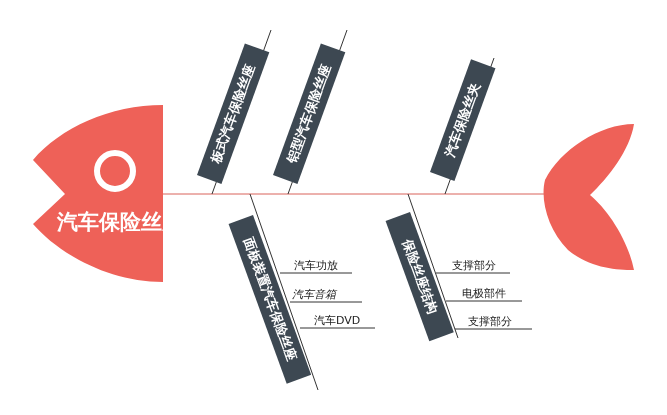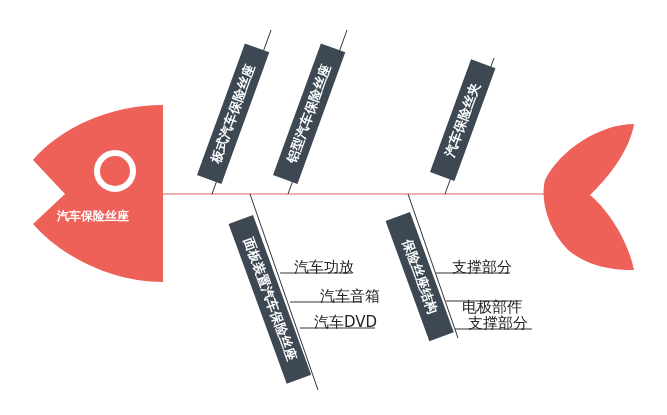--- a/index.html
+++ b/index.html
@@ -1,20 +1,20 @@
 <!DOCTYPE html>
 <html><head>
 <meta charset="utf-8">
 <style>
   html, body { margin:0; padding:0; background:#ffffff; }
   body { width:667px; height:415px; position:relative; overflow:hidden; font-family:"DejaVu Sans", sans-serif; }
   svg { position:absolute; left:0; top:0; }
   .bone-label { position:absolute; background:#3d4852; color:#ffffff; font-weight:bold; font-size:13px; white-space:nowrap; padding:0 10px; height:26px; line-height:26px; text-align:center; transform-origin:0 0; }
-  .leaf { position:absolute; font-size:15px; color:#222; white-space:nowrap; }
-  .head-title { position:absolute; color:#ffffff; font-weight:bold; font-size:12px; white-space:nowrap; }
+  .leaf { position:absolute; font-size:11px; color:#222; white-space:nowrap; }
+  .head-title { position:absolute; color:#ffffff; font-weight:bold; font-size:21px; white-space:nowrap; }
 </style>
 </head>
 <body>
 
 <svg width="667" height="415">
 
   <path d="M163,105 L163,282 C110,282 60,255 33,224 L65,194 L33,160 C60,128 110,105 163,105 Z" fill="#ee6158"></path>
   <circle cx="115" cy="171" r="18" fill="none" stroke="#ffffff" stroke-width="6"></circle>
 
   <line x1="163" y1="194" x2="545" y2="194" stroke="#d9625a" stroke-width="1"></line>
@@ -40,18 +40,18 @@
 <div class="head-title" style="left:57px;top:208px;">汽车保险丝座</div>
 
 <div class="bone-label" style="left:197px;top:175px;width:120px;transform:rotate(-70deg);">板式汽车保险丝座</div>
 <div class="bone-label" style="left:273px;top:175px;width:120px;transform:rotate(-70deg);">铝型汽车保险丝座</div>
 <div class="bone-label" style="left:430px;top:172px;width:100px;transform:rotate(-70deg);">汽车保险丝夹</div>
 
 <div class="bone-label" style="left:253px;top:215px;width:150px;transform:rotate(70deg);">面板装置汽车保险丝座</div>
 <div class="bone-label" style="left:410px;top:212px;width:108px;transform:rotate(70deg);">保险丝座结构</div>
 
 <div class="leaf" style="left:294px;top:258px;">汽车功放</div>
-<div class="leaf" style="left:320px;top:287px;">汽车音箱</div>
+<div class="leaf" style="left:292px;top:287px;font-style:italic;">汽车音箱</div>
 <div class="leaf" style="left:314px;top:313px;">汽车DVD</div>
 
 <div class="leaf" style="left:452px;top:258px;">支撑部分</div>
-<div class="leaf" style="left:462px;top:286px;margin-top:12px;">电极部件</div>
+<div class="leaf" style="left:462px;top:286px;">电极部件</div>
 <div class="leaf" style="left:468px;top:314px;">支撑部分</div>
 
 </body></html>

